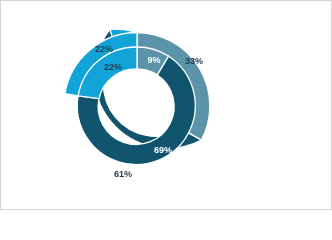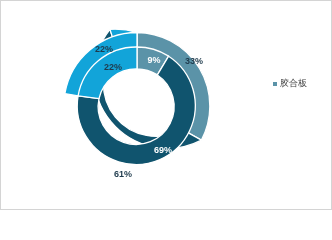--- a/index.html
+++ b/index.html
@@ -133,22 +133,18 @@
       <text class="slice-label slice-label-light" x="153" y="62" text-anchor="middle">9%</text>
 
       <text class="slice-label slice-label-light" x="162" y="152" text-anchor="middle">69%</text>
 
       <text class="slice-label" x="112" y="69" text-anchor="middle">22%</text>
     </svg>
   </div>
 
   <div id="legend">
 
-    <div class="legend-row">
-      <span class="legend-swatch" style="background:#5b93a8"></span>
-      <span class="legend-text">胶合板</span>
-    </div>
 
 
 
   </div>
 
 </div>
 
 </body></html>

